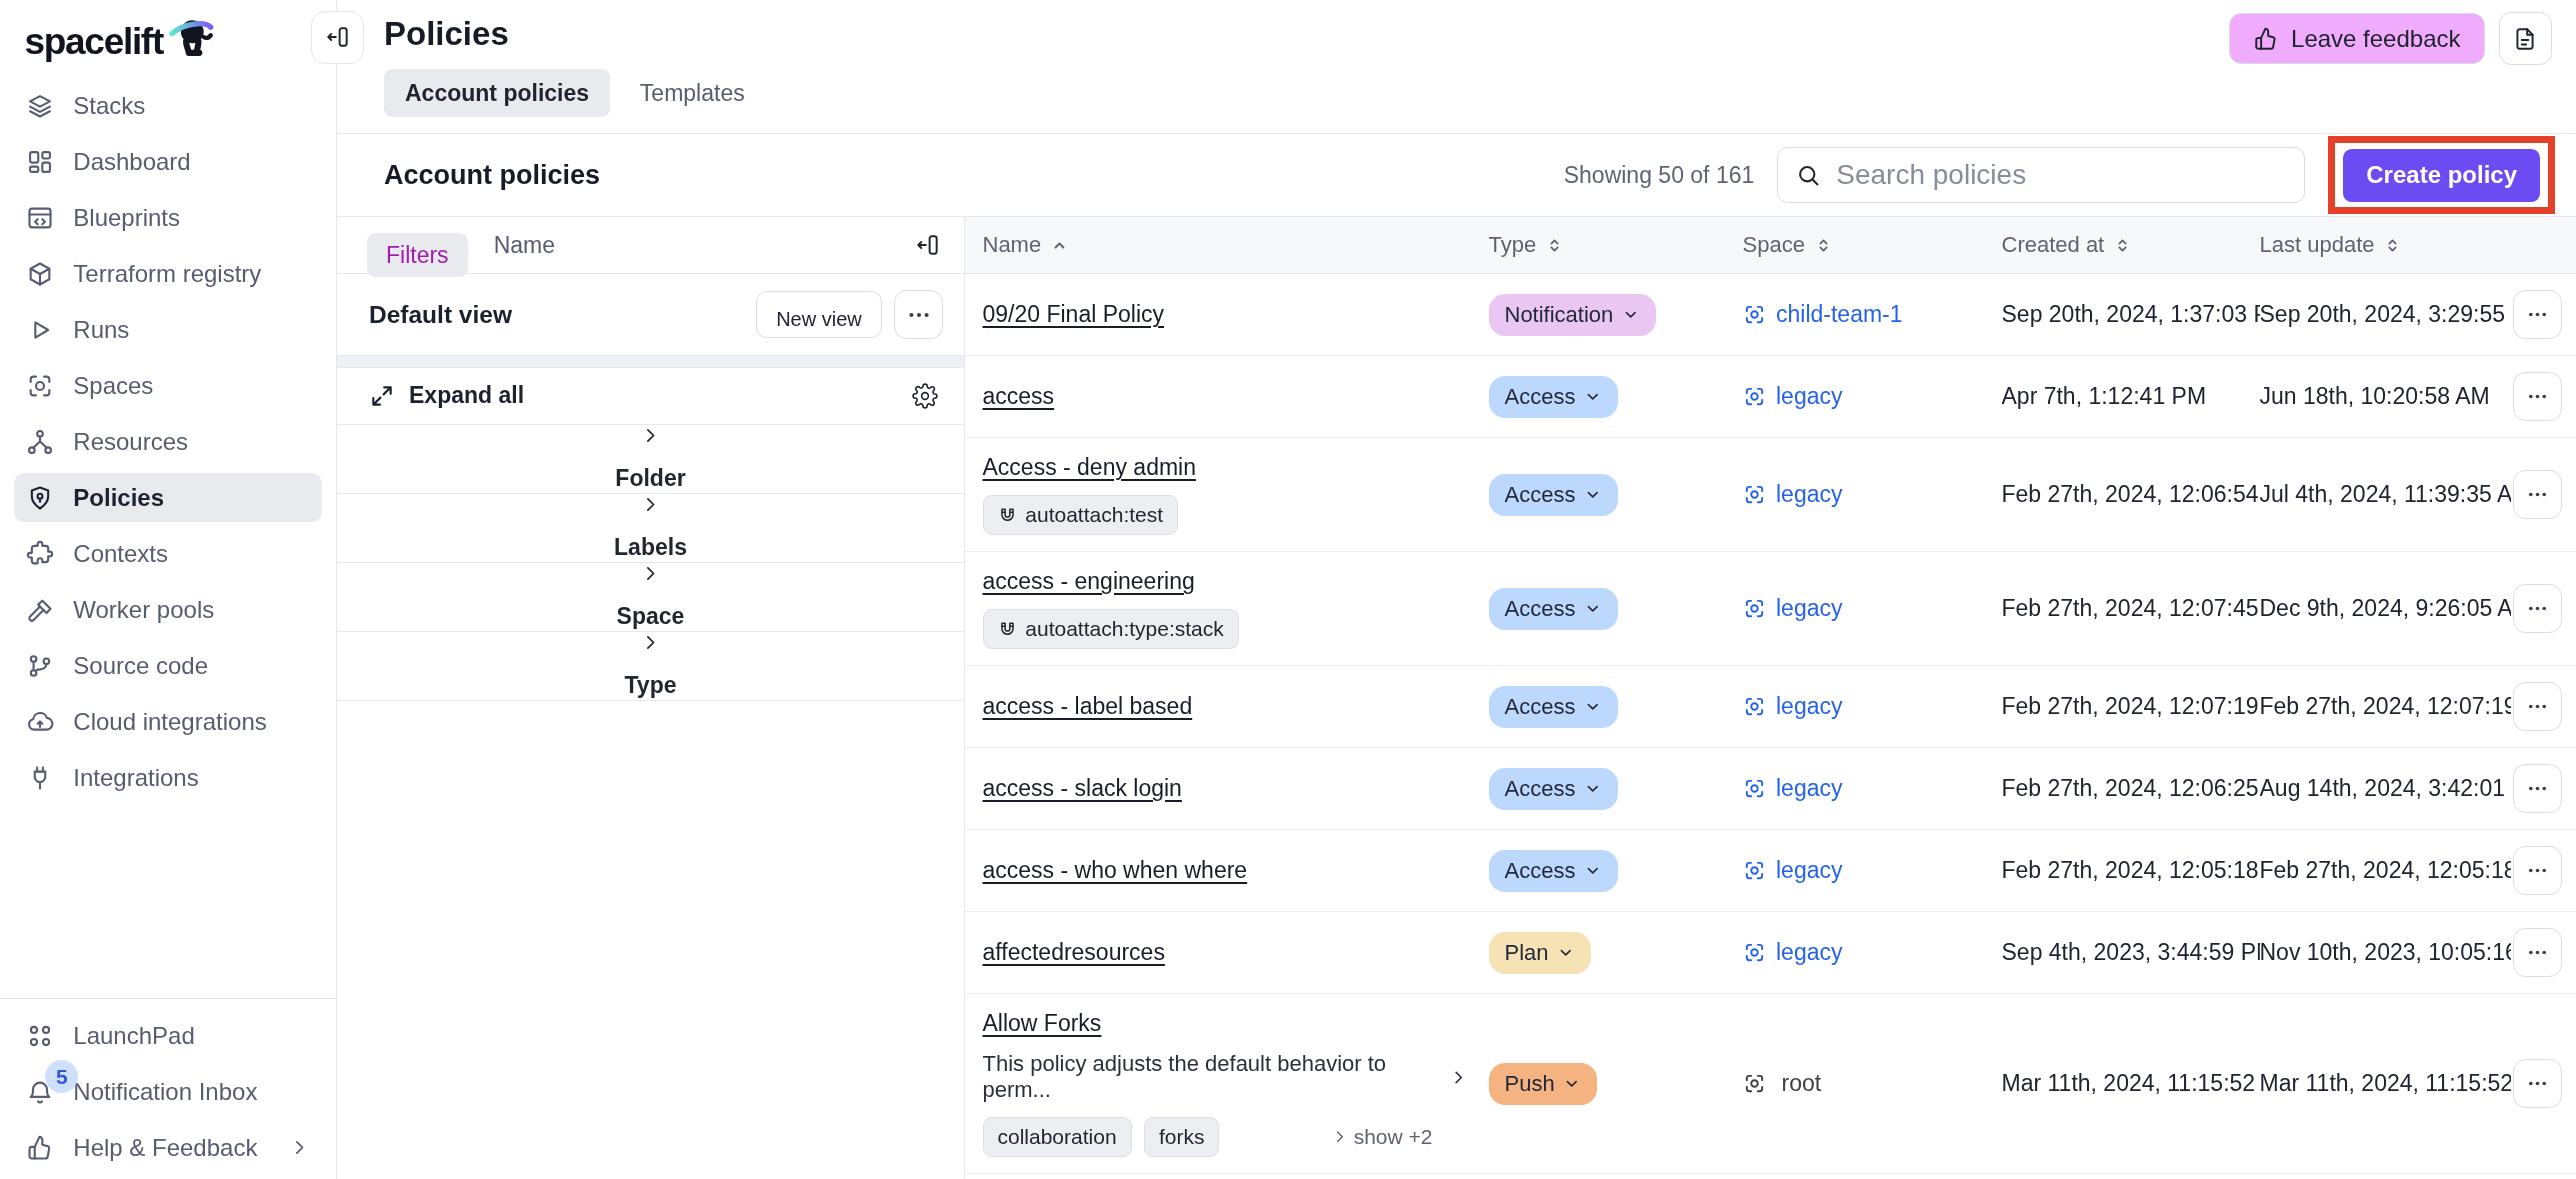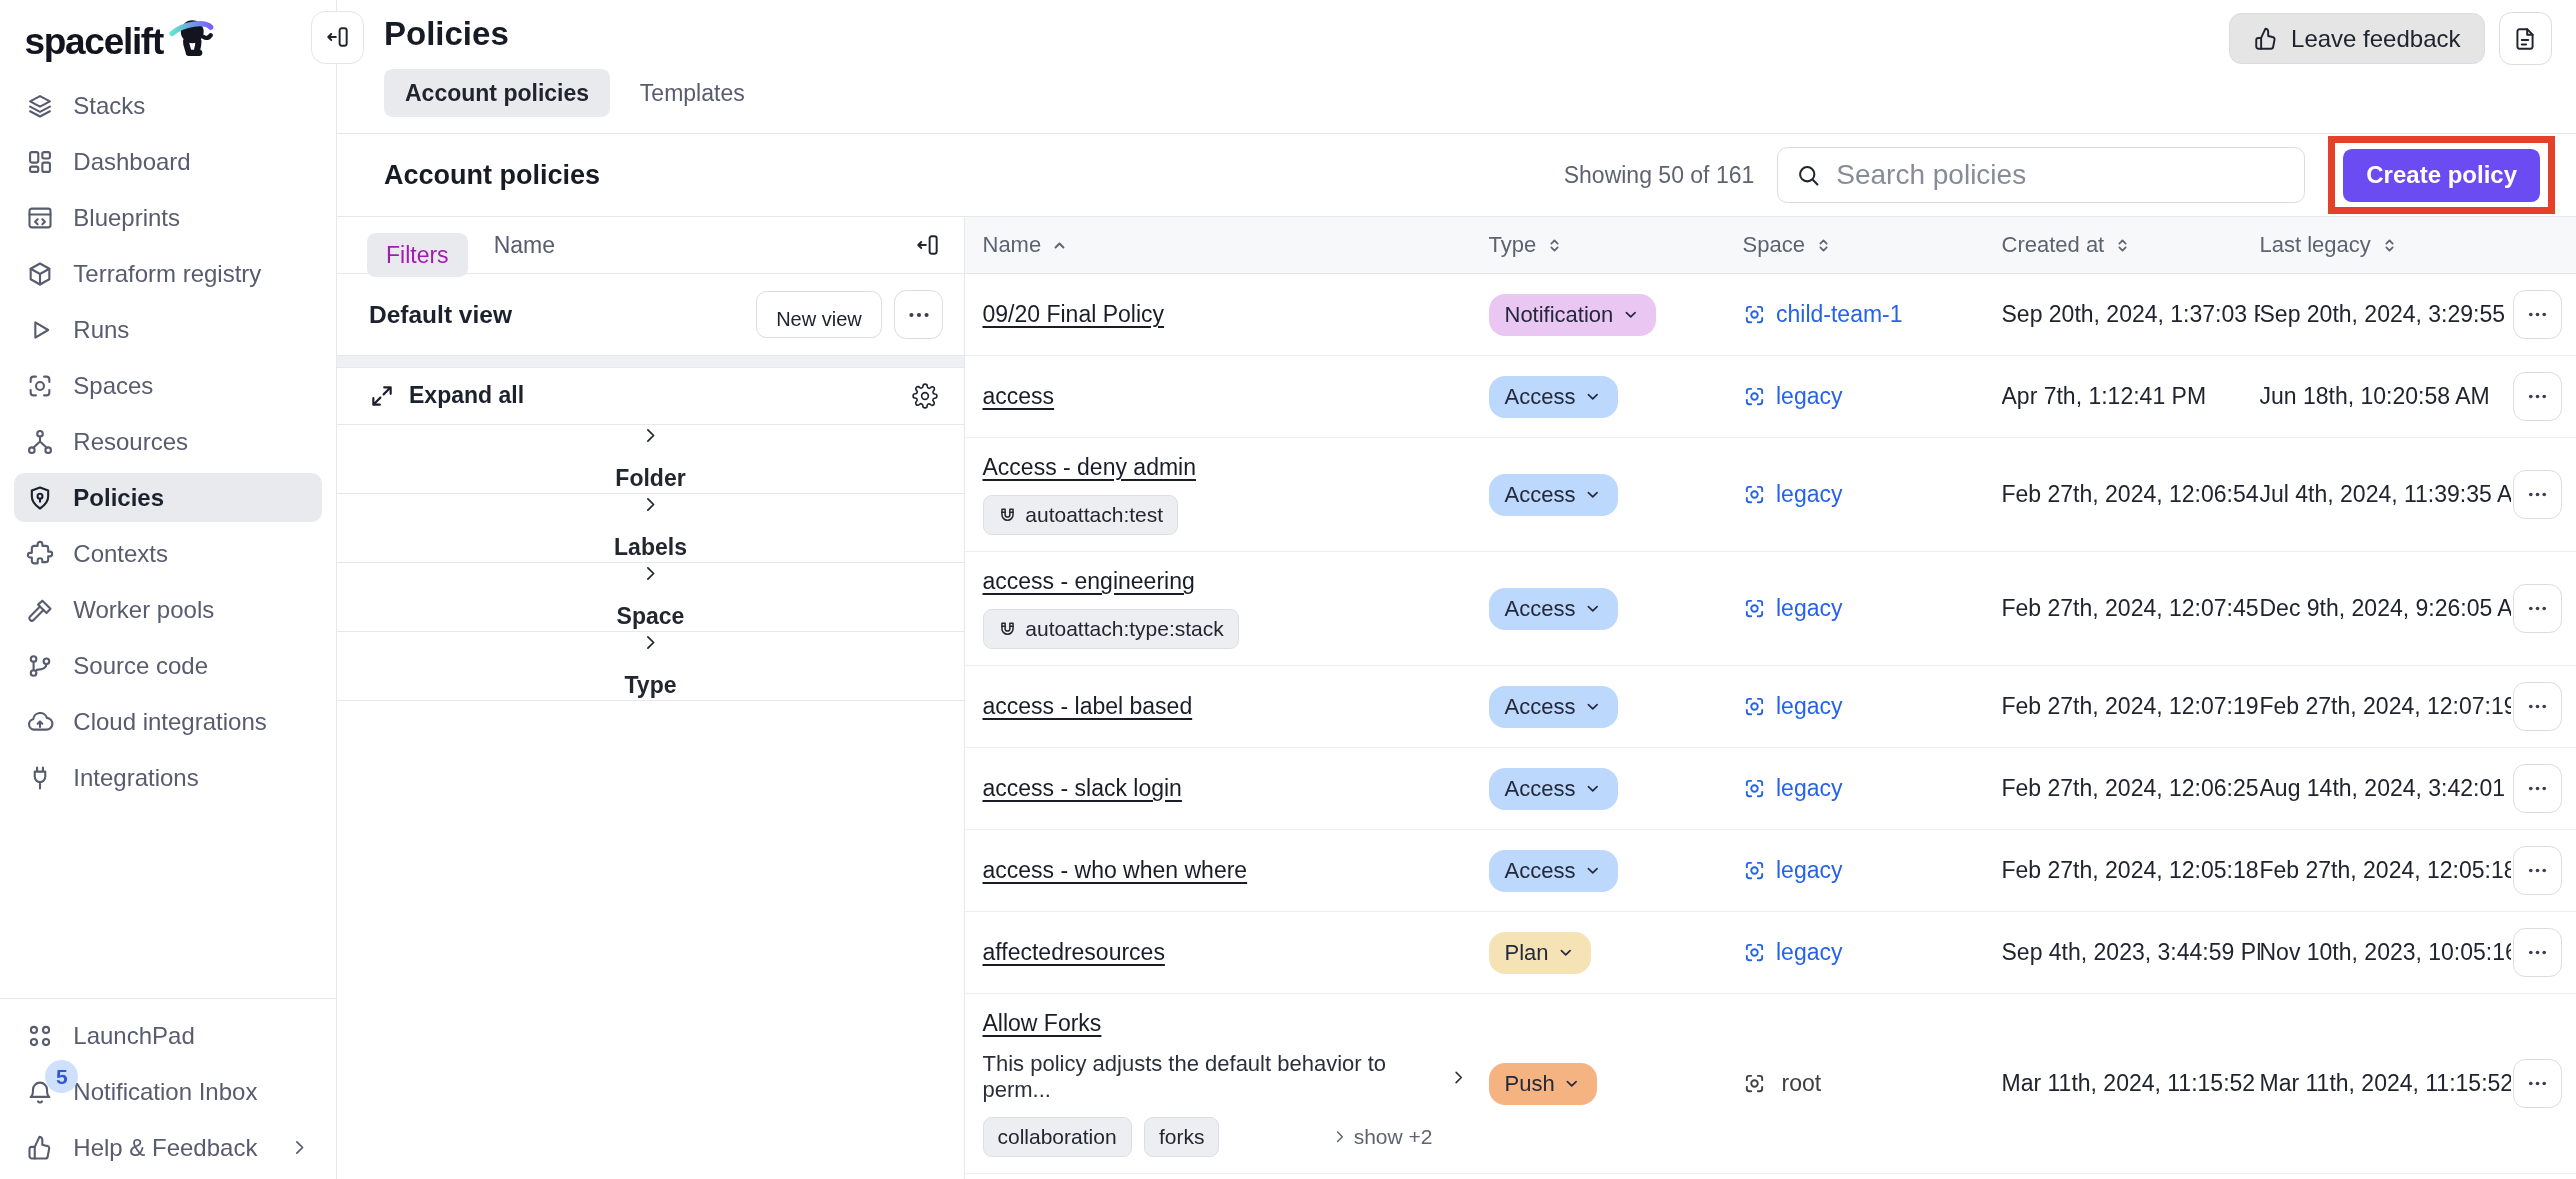--- a/index.html
+++ b/index.html
@@ -20,21 +20,21 @@
   .nav-item .chev-end{margin-left:auto;color:#575c6e;}
   
   .main{flex:1;display:flex;flex-direction:column;min-width:0;position:relative;}
   .top{position:relative;padding:14px 24.5px 16px 47px;border-bottom:1.8px solid #e7e8ec;}
   .collapse-btn{position:absolute;left:-26px;top:10.5px;width:51px;height:51px;background:#fff;border:1.8px solid #e3e5e9;border-radius:14px;display:flex;align-items:center;justify-content:center;color:#20242e;cursor:pointer;}
   .title{font-size:33px;font-weight:700;color:#171b26;line-height:39px;}
   .tabs{display:flex;gap:8.8px;margin-top:16px;}
   .tab{padding:10.5px 21px;border-radius:8.8px;font-size:23px;font-weight:500;color:#575c6e;cursor:pointer;}
   .tab.active{background:#e9eaee;color:#20242e;font-weight:600;}
   .top-right{position:absolute;top:12.3px;right:24.5px;display:flex;gap:14px;align-items:center;}
-  .btn-outline{display:inline-flex;align-items:center;gap:12.3px;height:51px;padding:0 23px;border:1.8px solid #dadce2;border-radius:12.3px;font-size:24px;font-weight:500;color:#20242e;background:#e5e5e5;cursor:pointer;}
+  .btn-outline{display:inline-flex;align-items:center;gap:12.3px;height:51px;padding:0 23px;border:1.8px solid #dadce2;border-radius:12.3px;font-size:24px;font-weight:500;color:#20242e;background:#f0abfc;cursor:pointer;}
   .icon-btn{width:51px;height:51px;border:1.8px solid #dadce2;border-radius:12.3px;display:flex;align-items:center;justify-content:center;background:#fff;cursor:pointer;}
   .toolbar{height:82px;display:flex;align-items:center;padding:0 21px 0 47px;}
   .toolbar h2{font-size:27px;font-weight:700;margin:0;color:#171b26;}
   .toolbar-right{margin-left:auto;display:flex;align-items:center;gap:23px;}
   .showing{color:#5d6370;font-size:23px;white-space:nowrap;}
   .search{width:491px;height:54px;border:1.8px solid #d9dbe1;border-radius:10.5px;display:flex;align-items:center;gap:14px;padding:0 17.5px;background:#fff;}
   .search input{border:none;outline:none;font-size:28px;flex:1;color:#0f766e;font-family:inherit;background:transparent;}
   .search input::placeholder{color:#878c99;}
   .annotation{border:7px solid #e5402a;padding:5.3px 8px;background:#fff;}
   .btn-primary{background:#6b4cf2;color:#fff;font-size:24px;font-weight:600;height:53px;padding:0 23px;border-radius:8.8px;border:none;cursor:pointer;white-space:nowrap;}
@@ -420,21 +420,21 @@
             </div>
             <div class="th">
               <span>Created at</span>
               <span class="js-icon" style="height: 19px; width: 19px; display: inline-flex; flex-shrink: 0;">
                 <svg viewBox="0 0 24 24" fill="none" stroke="currentColor" stroke-width="2.2" stroke-linecap="round" stroke-linejoin="round" style="width: 19px; height: 19px;">
                   <path d="m8 9.5 4-4 4 4M8 14.5l4 4 4-4"></path>
                 </svg>
               </span>
             </div>
             <div class="th">
-              <span>Last legacy</span>
+              <span>Last update</span>
               <span class="js-icon" style="height: 19px; width: 19px; display: inline-flex; flex-shrink: 0;">
                 <svg viewBox="0 0 24 24" fill="none" stroke="currentColor" stroke-width="2.2" stroke-linecap="round" stroke-linejoin="round" style="width: 19px; height: 19px;">
                   <path d="m8 9.5 4-4 4 4M8 14.5l4 4 4-4"></path>
                 </svg>
               </span>
             </div>
             <span></span>
           </div>
         <div class="t-body" id="t-body">
             <div class="t-row" style="min-height: 81px;">

